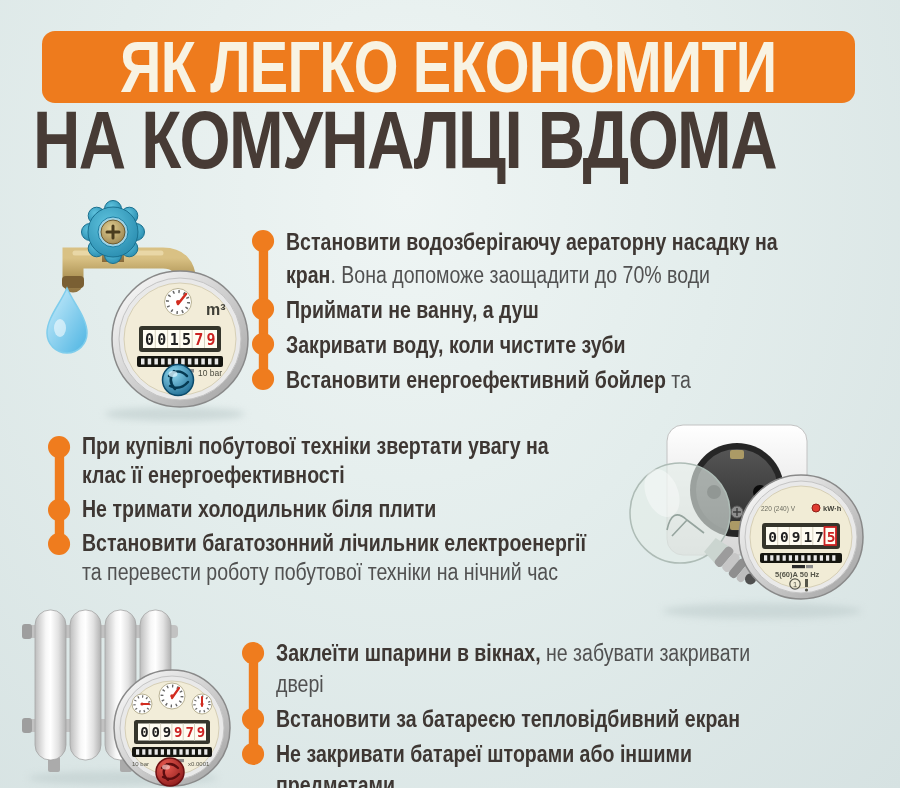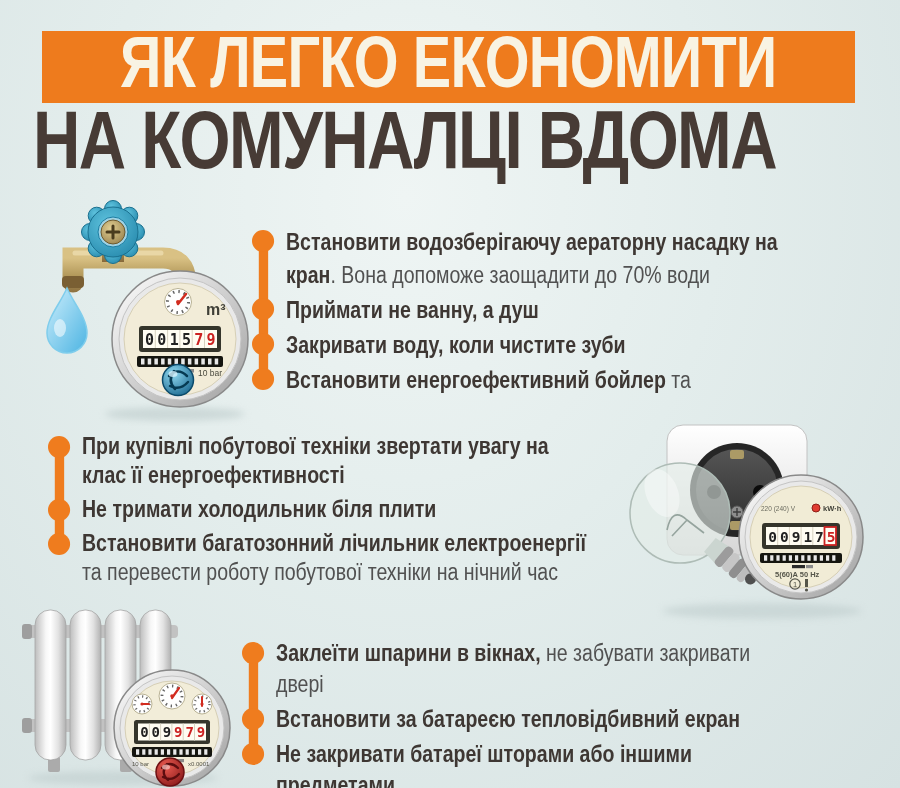--- a/index.html
+++ b/index.html
@@ -4,21 +4,21 @@
 <style>
   html,body { margin:0; padding:0; }
   .stage {
     position:relative; width:900px; height:788px; overflow:hidden;
     background: radial-gradient(ellipse at 45% 25%, #eff5f4 0%, #e3edec 45%, #d6e2e2 100%);
     font-family:"Liberation Sans", sans-serif;
   }
   
   .banner {
     position:absolute; left:42px; top:31px; width:813px; height:72px;
-    background:#ee7b1d; display:flex; align-items:flex-end; justify-content:center;
+    background:#ee7b1d; display:flex; align-items:center; justify-content:center;border-radius:13px;
   }
   .banner-text {
     color:#f8f3e3; font-weight:bold; font-size:72px; white-space:nowrap;
     transform:scaleX(.8); letter-spacing:-1px;
   }
   .title2 {
     position:absolute; left:33px; top:100px; color:#473b35; font-weight:bold;
     font-size:82px; white-space:nowrap; transform:scaleX(.8); transform-origin:0 0;
     letter-spacing:-2px; line-height:80px;
   }

